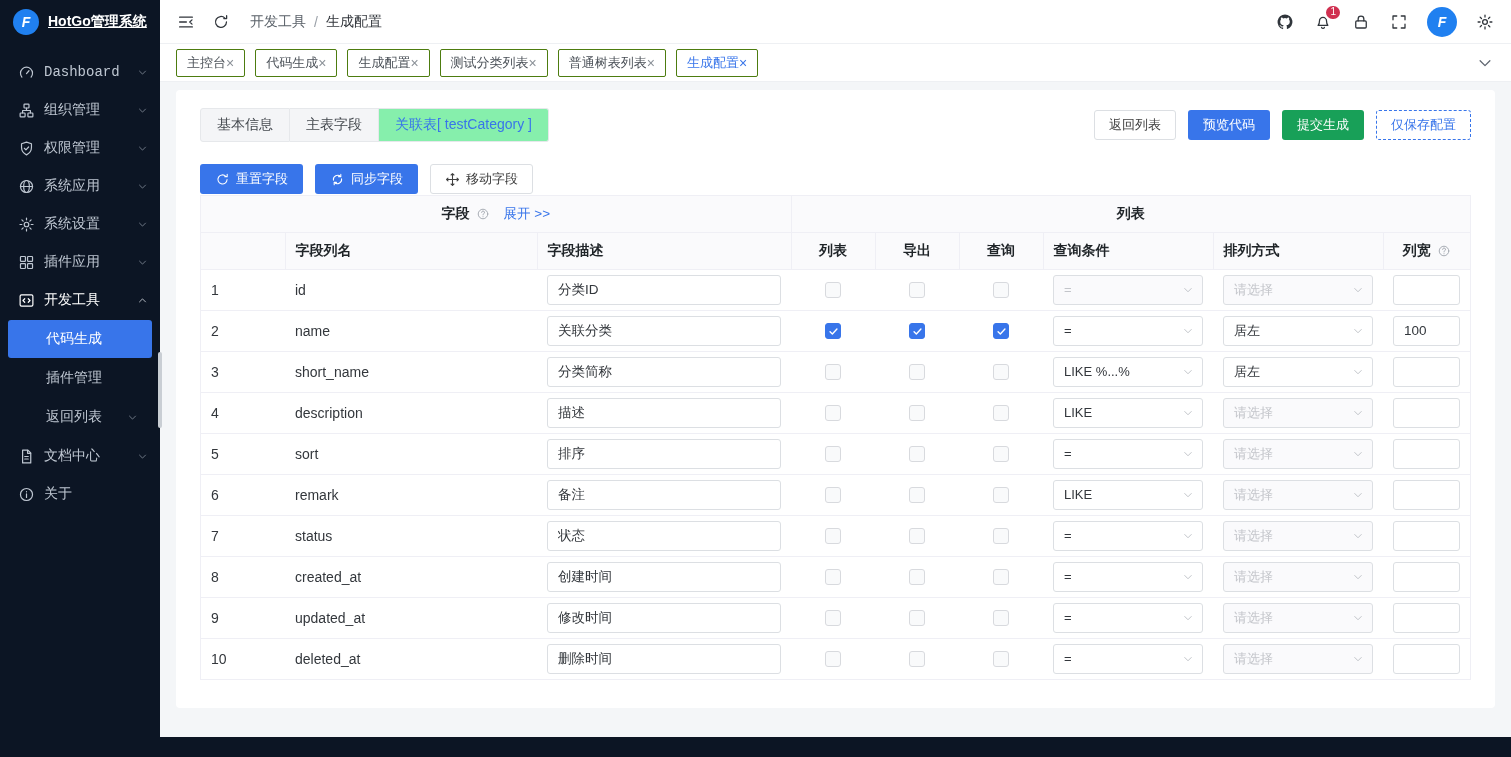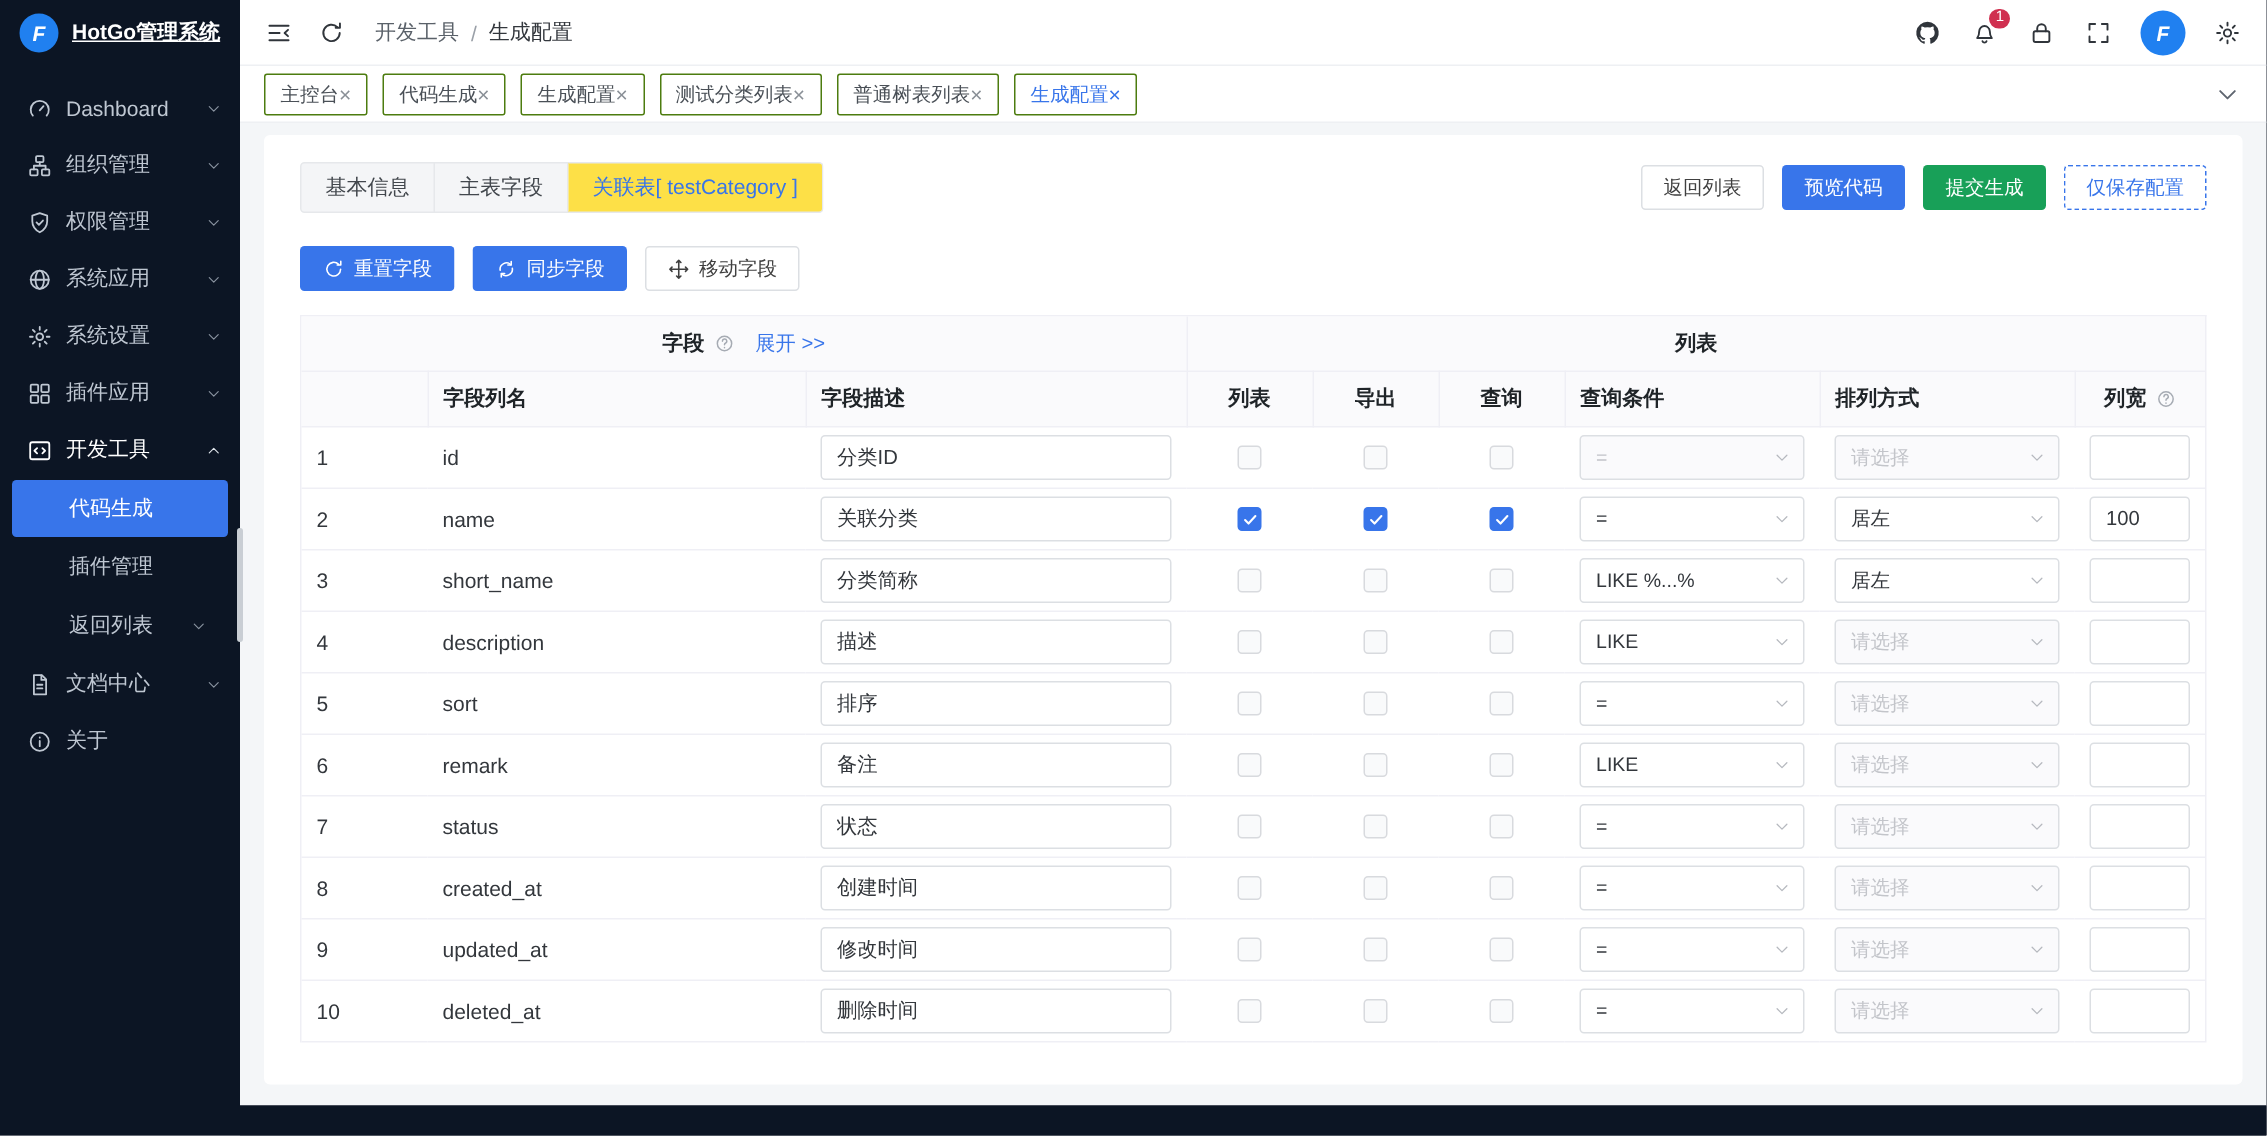--- a/index.html
+++ b/index.html
@@ -14,21 +14,21 @@
   
   .sidebar{width:160px;flex:0 0 160px;background:var(--sidebar);color:#bfc7d2;position:relative;}
   .logo-row{height:44px;display:flex;align-items:center;padding-left:13px;gap:9px;cursor:pointer;}
   .logo-circle{width:26px;height:26px;border-radius:50%;background:#2080f0;color:#fff;display:flex;align-items:center;justify-content:center;font-weight:bold;font-size:14px;font-style:italic;flex:0 0 26px;}
   .app-title{color:#fff;font-size:14px;font-weight:600;white-space:nowrap;text-decoration:underline;}
   .menu{padding-top:9px;}
   .menu-item{height:38px;display:flex;align-items:center;padding:0 12px 0 18px;gap:9px;cursor:pointer;font-size:14px;color:#bfc7d2;}
   .menu-item.expanded{color:#fff;}
   .mi-icon{width:17px;height:17px;display:inline-flex;flex:0 0 17px;}
   .mi-icon svg{width:17px;height:17px;}
-  .mi-label{flex:1;white-space:nowrap;}
+  .mi-label{flex:1;white-space:nowrap;font-family:Liberation Mono, monospace;}
   .mi-chev{width:11px;height:11px;display:inline-flex;color:#8a93a0;}
   .mi-chev svg{width:11px;height:11px;}
   .mi-chev.up svg{transform:rotate(180deg);}
   .menu-item.expanded .mi-chev{color:#dfe4ea;}
   .sub-item{height:38px;display:flex;align-items:center;padding:0 14px 0 38px;margin:1px 8px;border-radius:3px;cursor:pointer;color:#bfc7d2;}
   .sub-item .si-label{flex:1;}
   .sub-item.active{background:var(--primary);color:#fff;}
   .side-scroll{position:absolute;right:-2px;top:352px;width:4px;height:76px;border-radius:2px;background:#c9ced4;z-index:6;cursor:grab;}
 
   
@@ -54,32 +54,32 @@
 
   .page{height:655px;background:#f4f6f8;padding:8px 16px 0;}
   .card{background:#fff;border-radius:4px;padding:18px 24px 28px;}
 
   .card-head{display:flex;align-items:center;justify-content:space-between;}
   .cfg-tabs{display:flex;}
   .cfg-tab{height:34px;padding:0 16px;display:flex;align-items:center;background:#f4f5f7;border:1px solid #e6e8eb;font-size:14px;color:#42474d;cursor:pointer;white-space:nowrap;}
   .cfg-tab + .cfg-tab{border-left:none;}
   .cfg-tab:first-child{border-radius:3px 0 0 3px;}
   .cfg-tab:last-child{border-radius:0 3px 3px 0;}
-  .cfg-tab.active{background:#fde047;color:var(--primary);}
+  .cfg-tab.active{background:#86efac;color:var(--primary);}
   .head-buttons{display:flex;gap:12px;}
   .btn{height:30px;padding:0 14px;border-radius:3px;font-size:13px;display:inline-flex;align-items:center;gap:6px;cursor:pointer;border:1px solid transparent;white-space:nowrap;background:#fff;}
   .btn svg{width:15px;height:15px;}
   .btn-default{border-color:#dcdfe3;color:#404040;}
   .btn-primary{background:var(--primary);color:#fff;}
   .btn-success{background:var(--success);color:#fff;}
   .btn-dashed{border:1px dashed var(--primary);color:var(--primary);}
   .action-row{display:flex;gap:12px;margin-top:22px;}
 
   
-  .tbl-wrap{margin-top:16px;border:1px solid var(--border);border-bottom:none;}
+  .tbl-wrap{margin-top:1px;border:1px solid var(--border);border-bottom:none;}
   .tbl{width:100%;border-collapse:collapse;table-layout:fixed;font-size:14px;}
   .tbl th,.tbl td{border-bottom:1px solid var(--border);}
   .tbl thead th{background:#fafafc;font-weight:600;color:#1f2428;text-align:left;padding:9px 10px;border-right:1px solid var(--border);}
   .tbl thead th:last-child{border-right:none;}
   .tbl thead .group-row th{height:36px;padding:0 10px;}
   .tbl tbody td{height:41px;padding:5px 10px;color:var(--text);}
   .center{text-align:center !important;}
   .gh{display:flex;align-items:center;justify-content:center;gap:6px;font-weight:600;}
   .gh.left{justify-content:center;}
   .expand-link{color:var(--primary);font-weight:400;font-size:13.5px;cursor:pointer;margin-left:8px;}

